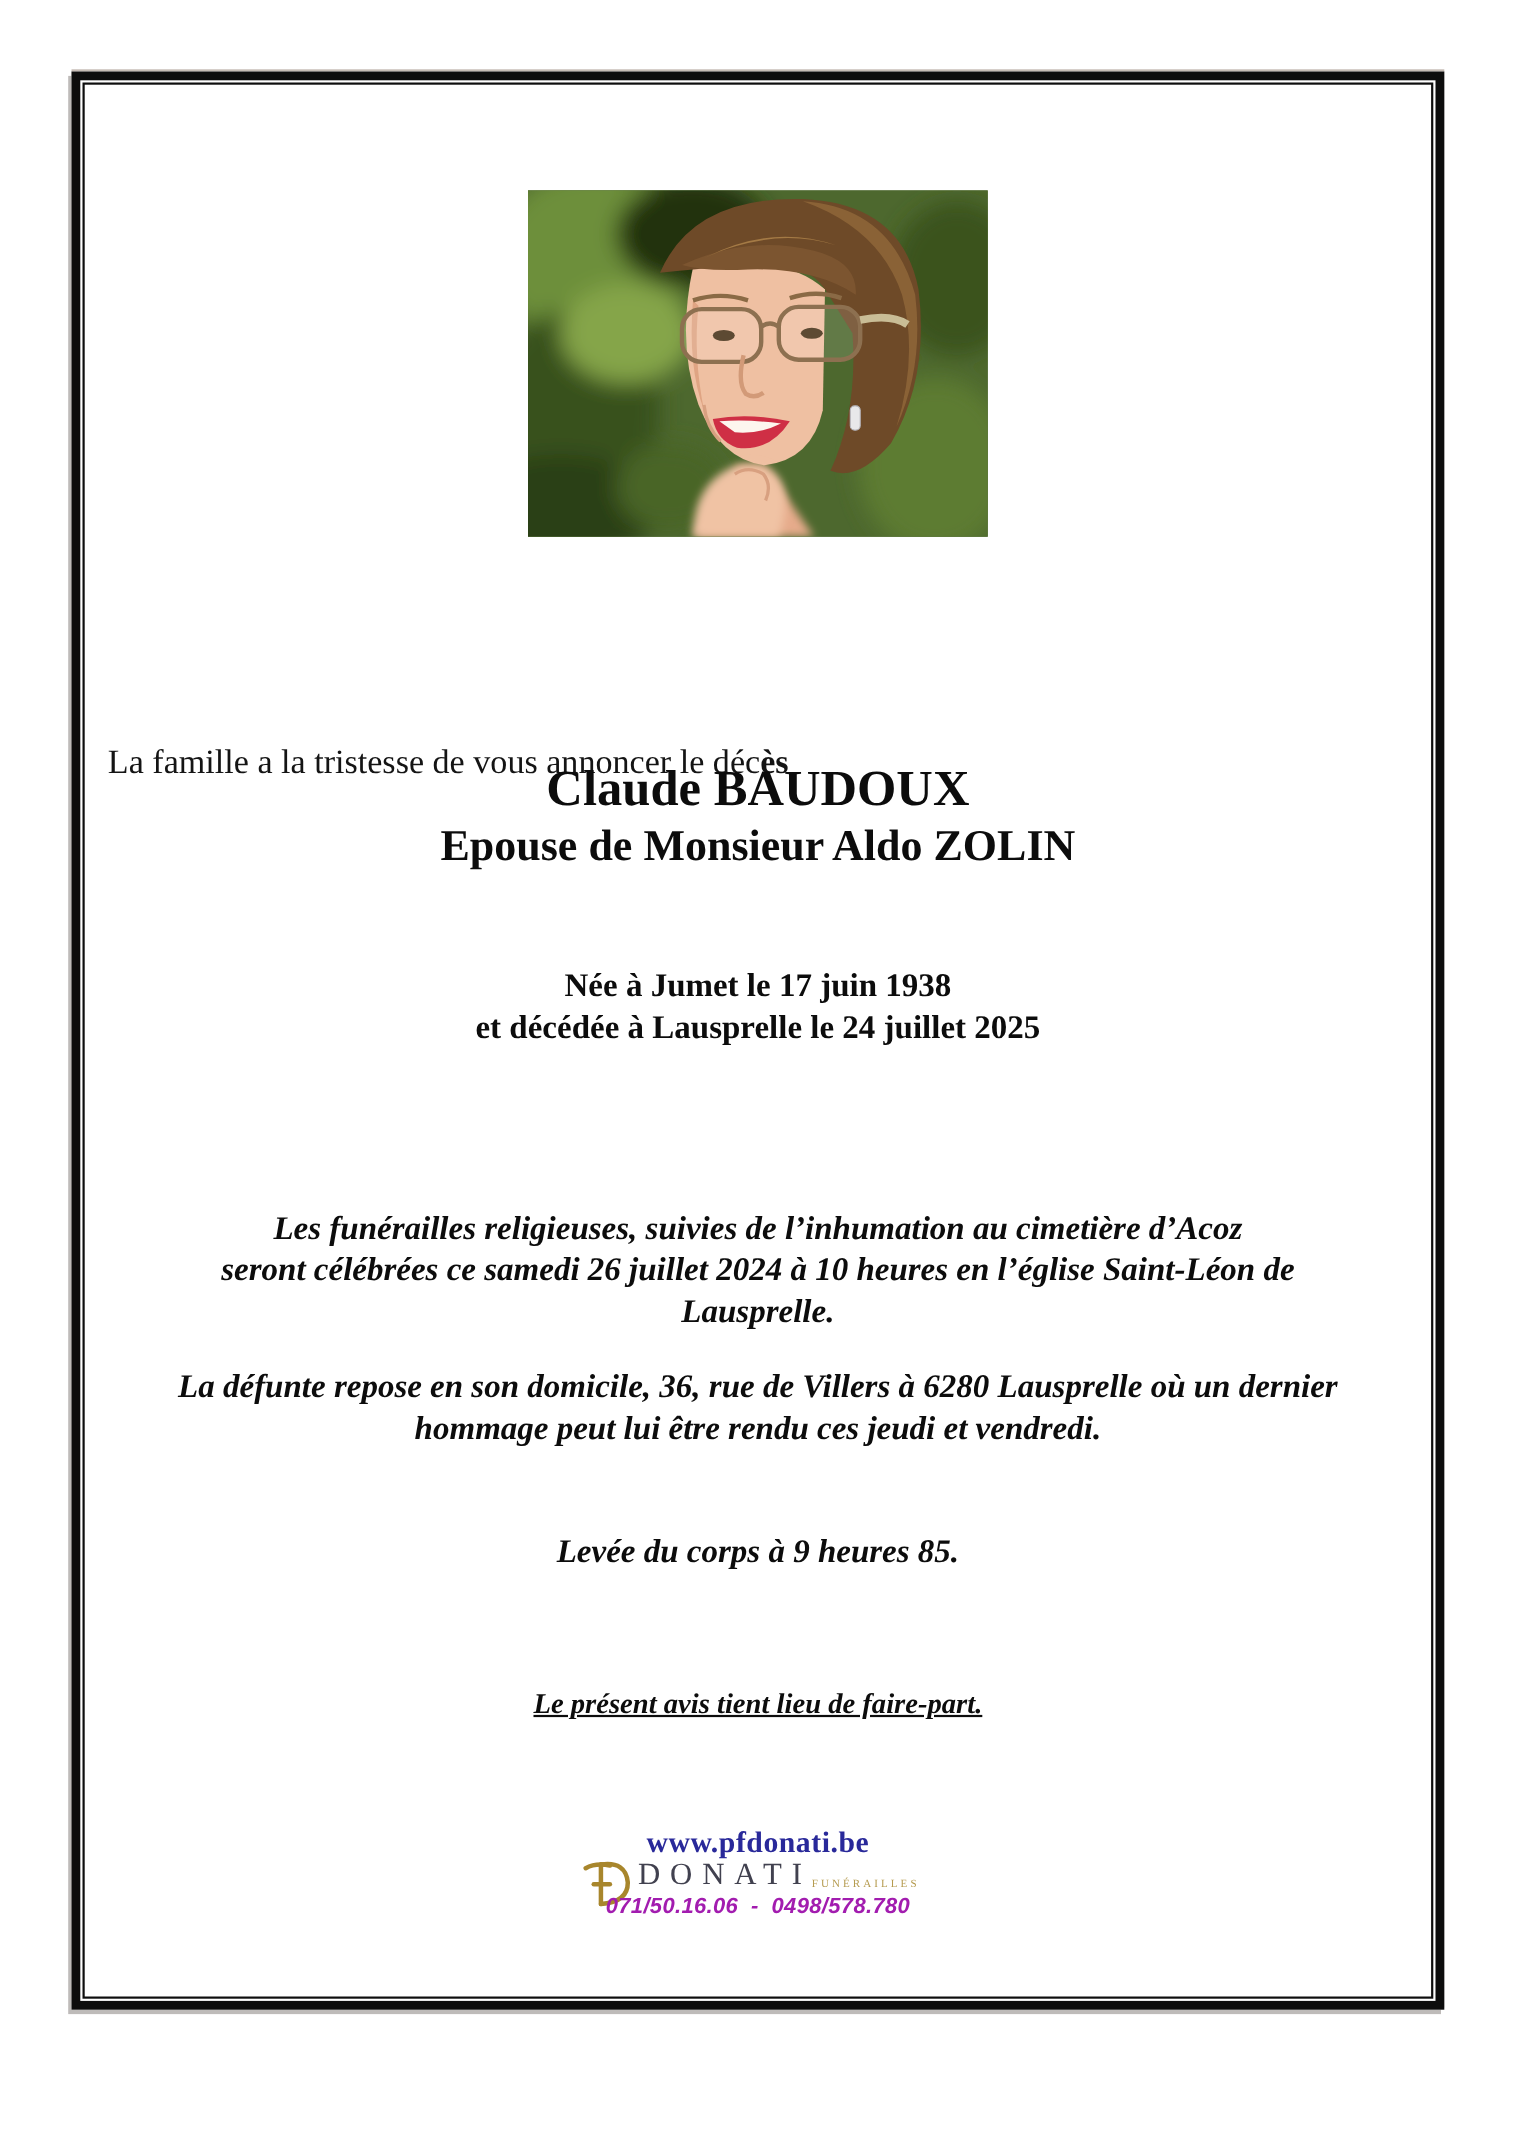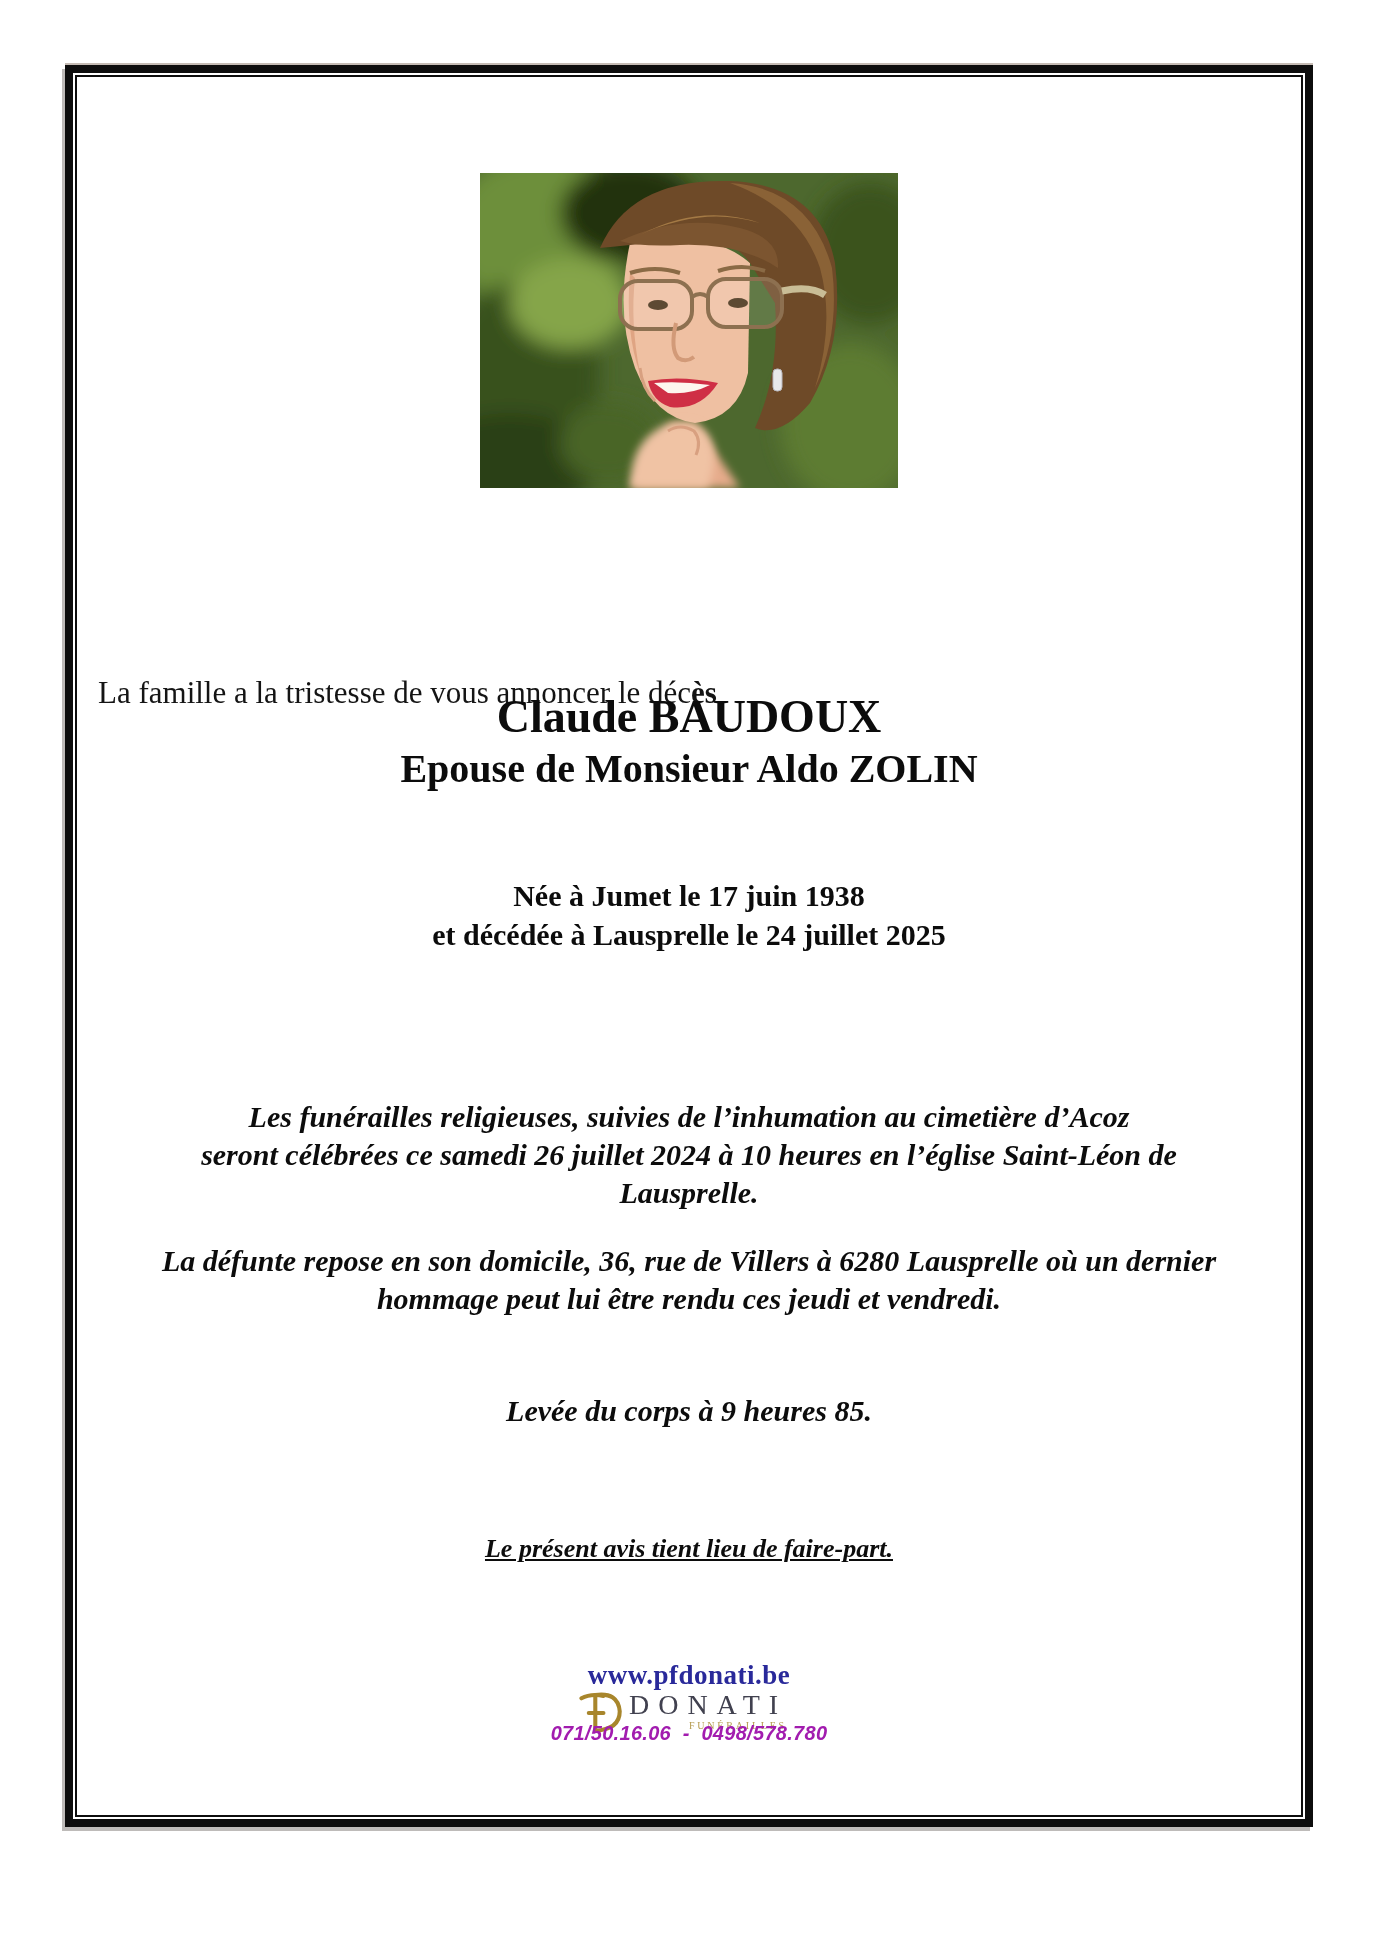--- a/index.html
+++ b/index.html
@@ -69,21 +69,21 @@
     color: #29299a;
     letter-spacing: 0.5px;
   }
   .logo-row {
     position: absolute;
     left: 0; top: 1688px; width: 1378px;
     display: flex; justify-content: center; align-items: flex-start;
   }
   .logo-inner { display: flex; align-items: flex-start; transform: translateX(-6px); }
   .monogram { width: 44px; height: 50px; margin-right: 6px; }
-  .brand-col { display: flex; flex-direction: column; align-items: flex-end; }
+  .brand-col { display: flex; flex-direction: row; align-items: flex-end; }
   .brand-name {
     font-size: 28px; color: #41414f;
     letter-spacing: 0.32em; line-height: 28px;
     font-family: "Liberation Serif", serif;
     margin-top: 3px;
   }
   .brand-sub {
     font-size: 10px; color: #b59b4f;
     letter-spacing: 0.28em; line-height: 12px;
     margin-top: 1px;

